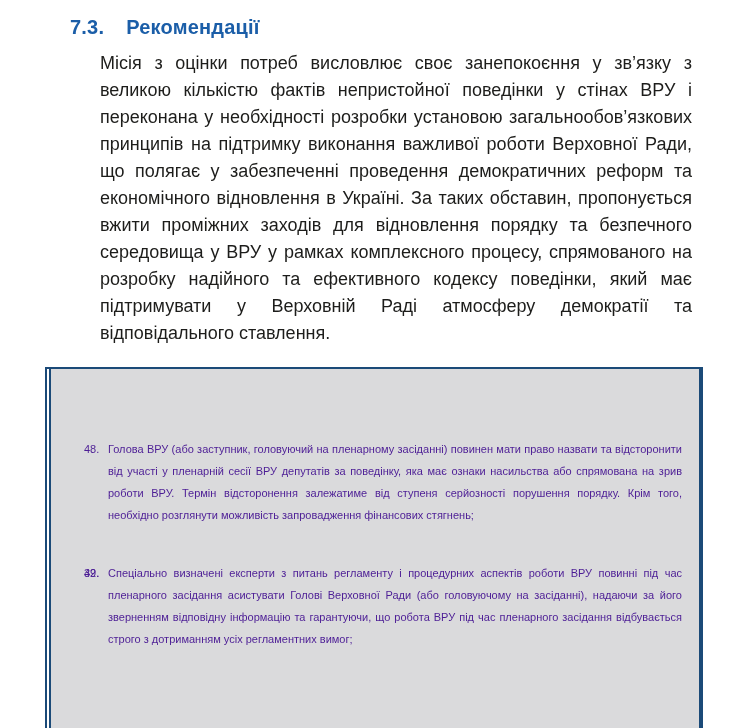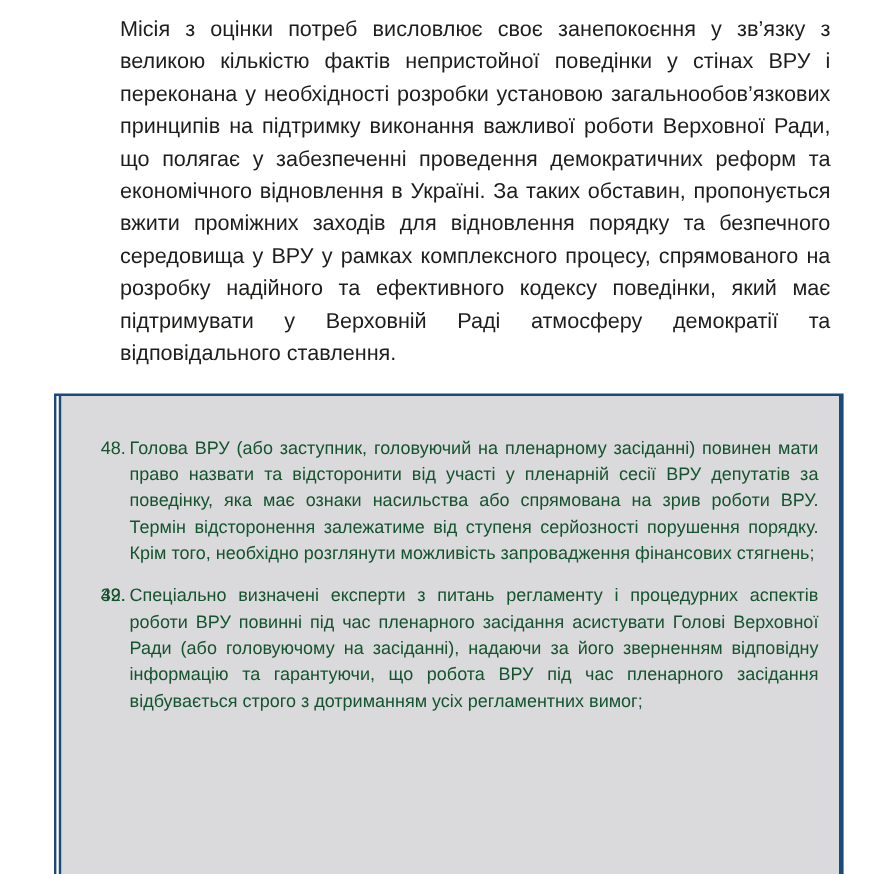--- a/index.html
+++ b/index.html
@@ -50,40 +50,45 @@
   .rec-box-inner {
     margin-left: 2px;              
     border-left: 2px solid var(--border-color);
     background: var(--box-bg);
     min-height: 470px;
     padding: 33px 17px 24px 33px;
   }
   .rec-item {
     position: relative;
     padding-left: 24px;
-    font-size: 15px;
+    font-size: 11px;
     line-height: 22px;
     text-align: justify;
-    color: #14532d;
+    color: #4c1d95;
     margin-bottom: 13px;
+    margin-top: 36px;
   }
   .rec-item:last-child { margin-bottom: 0; }
   .rec-num {
     position: absolute;
     left: 0;
     top: 0;
     font-weight: normal;
   }
   .rec-item.bold .rec-text { font-weight: normal; }
 </style>
 </head>
 <body>
 
 <div>
 
+  <h2 class="section-heading">
+    <span>7.3.</span>
+    <span>Рекомендації</span>
+  </h2>
 
   <p class="intro-paragraph">Місія з оцінки потреб висловлює своє занепокоєння у зв’язку з великою кількістю фактів непристойної поведінки у стінах ВРУ і переконана у необхідності розробки установою загальнообов’язкових принципів на підтримку виконання важливої роботи Верховної Ради, що полягає у забезпеченні проведення демократичних реформ та економічного відновлення в Україні. За таких обставин, пропонується вжити проміжних заходів для відновлення порядку та безпечного середовища у ВРУ у рамках комплексного процесу, спрямованого на розробку надійного та ефективного кодексу поведінки, який має підтримувати у Верховній Раді атмосферу демократії та відповідального ставлення.</p>
 
   <div class="rec-box">
     <div class="rec-box-inner">
   <div class="rec-item bold">
     <span class="rec-num">48.</span>
     <span class="rec-text">Голова ВРУ (або заступник, головуючий на пленарному засіданні) повинен мати право назвати та відсторонити від участі у пленарній сесії ВРУ депутатів за поведінку, яка має ознаки насильства або спрямована на зрив роботи ВРУ. Термін відсторонення залежатиме від ступеня серйозності порушення порядку. Крім того, необхідно розглянути можливість запровадження фінансових стягнень;</span>
   </div>
 

